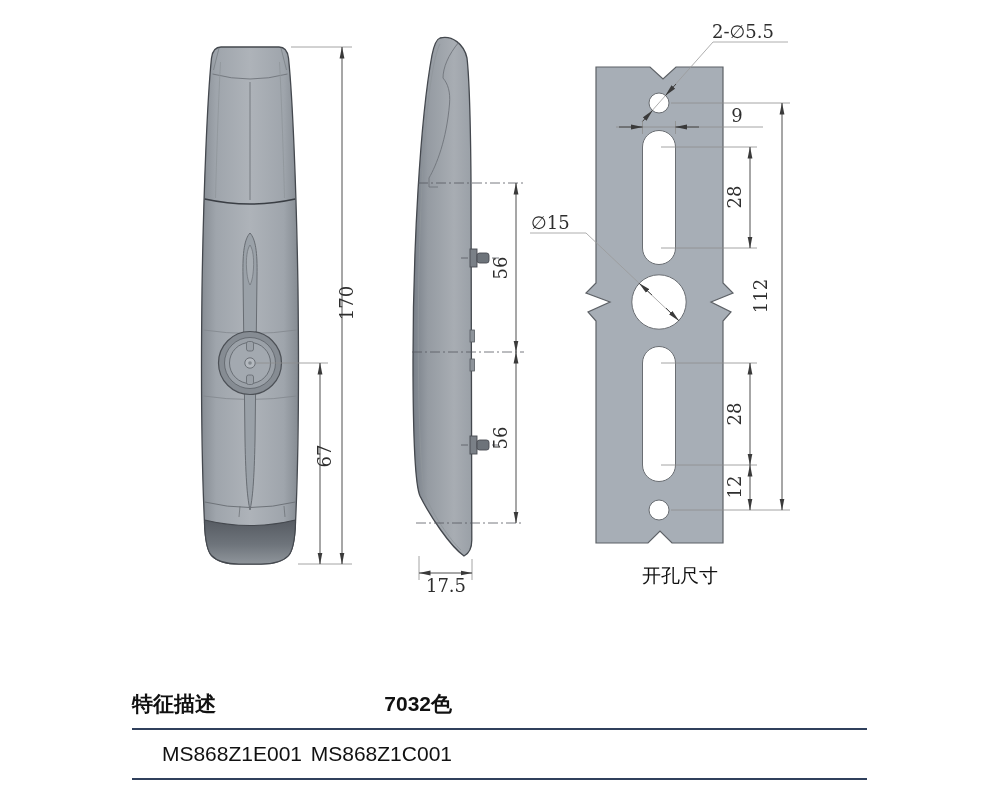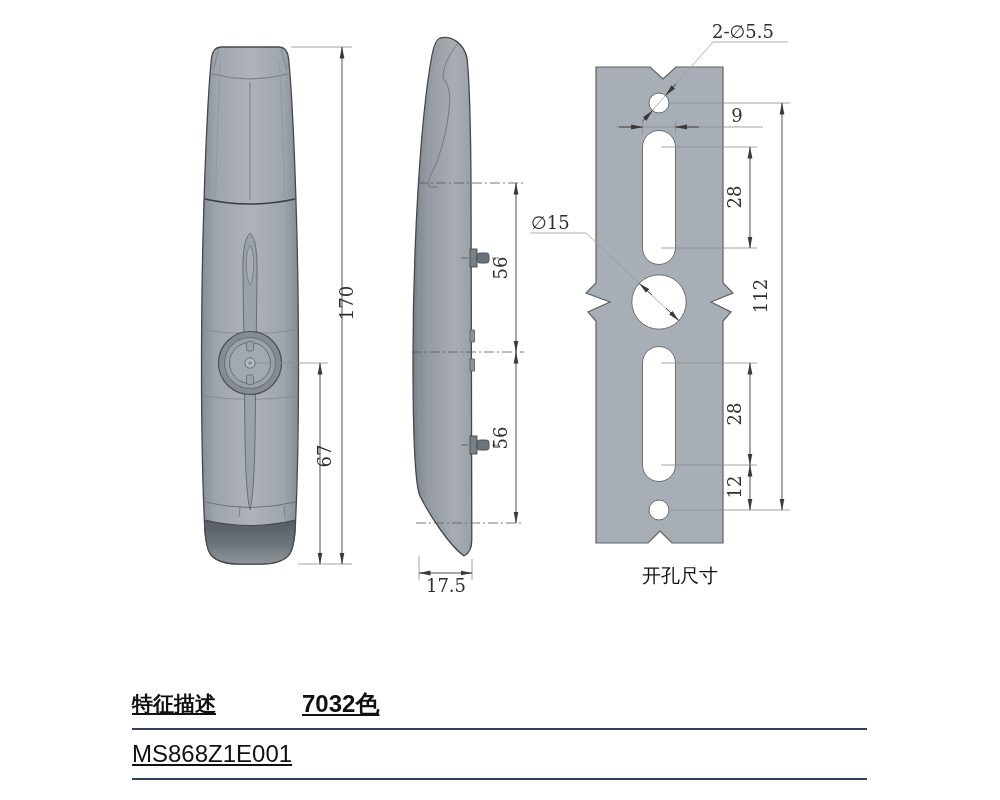--- a/index.html
+++ b/index.html
@@ -4,24 +4,24 @@
 <style>
   html,body{margin:0;padding:0;background:#ffffff;}
   .page{position:relative;width:1000px;height:800px;background:#fff;overflow:hidden;
         font-family:"Liberation Sans", sans-serif;}
   .drawing{position:absolute;left:0;top:0;}
   svg text{fill:#2e2e2e;}
   .dimtxt{font-family:"DejaVu Serif", serif;font-size:18px;}
   .captxt{font-family:"DejaVu Sans", sans-serif;font-size:19px;fill:#111;}
 
   
-  .spec-table{position:absolute;left:132px;top:680px;width:735px;color:#111;text-decoration:underline;}
+  .spec-table{position:absolute;left:132px;top:680px;width:735px;color:#111;}
   .spec-row{display:grid;grid-template-columns:170px 150px 248px;align-items:center;height:48px;}
   .spec-row .c1{text-align:left;font-weight:bold;font-size:21px;}
-  .spec-row .c2,.spec-row .c3{text-align:left;font-size:24px;}
+  .spec-row .c2,.spec-row .c3{text-align:right;font-size:21px;}
   .spec-header .c2,.spec-header .c3{font-weight:bold;}
   .rule{height:2px;background:#30405c;width:735px;}
 </style>
 </head>
 <body>
 
 <div class="page">
   <div class="drawing">
   <svg width="1000" height="665" viewBox="0 0 1000 665">
     <defs>
@@ -199,16 +199,17 @@
   </div>
 
   <div class="spec-table">
     <div class="spec-row spec-header">
       <div class="c1">特征描述</div>
       <div class="c2">7032色</div>
     </div>
     <div class="rule"></div>
     <div class="spec-row">
       <div class="c2">MS868Z1E001</div>
+      <div class="c3">MS868Z1C001</div>
     </div>
     <div class="rule"></div>
   </div>
 </div>
 
 </body></html>

